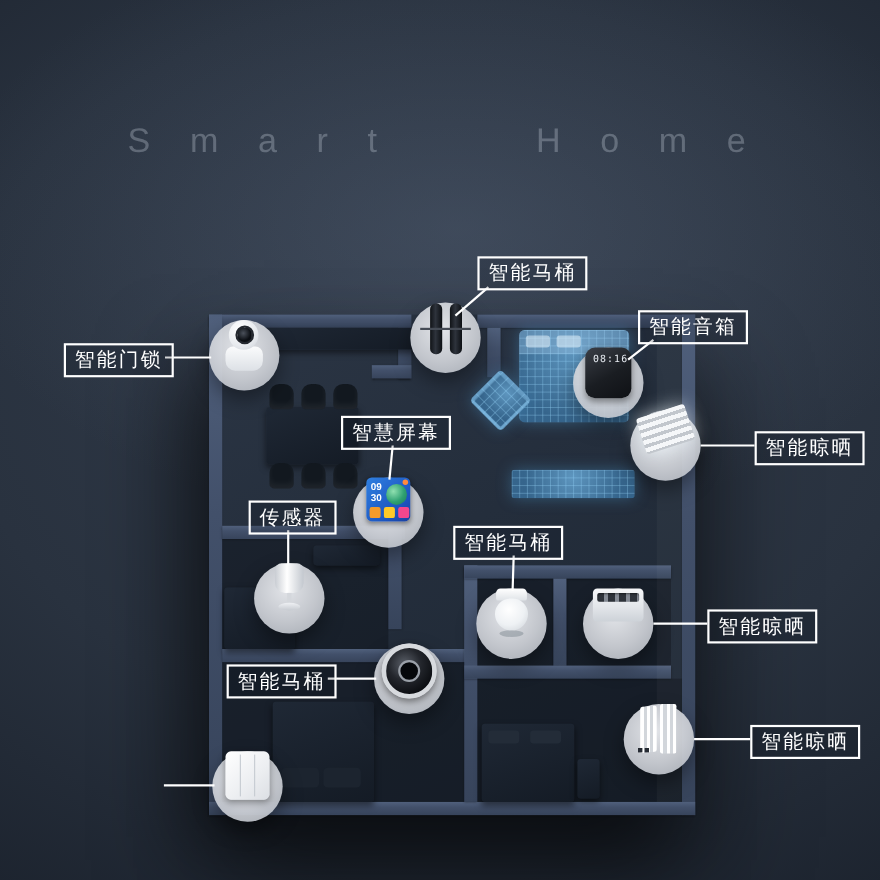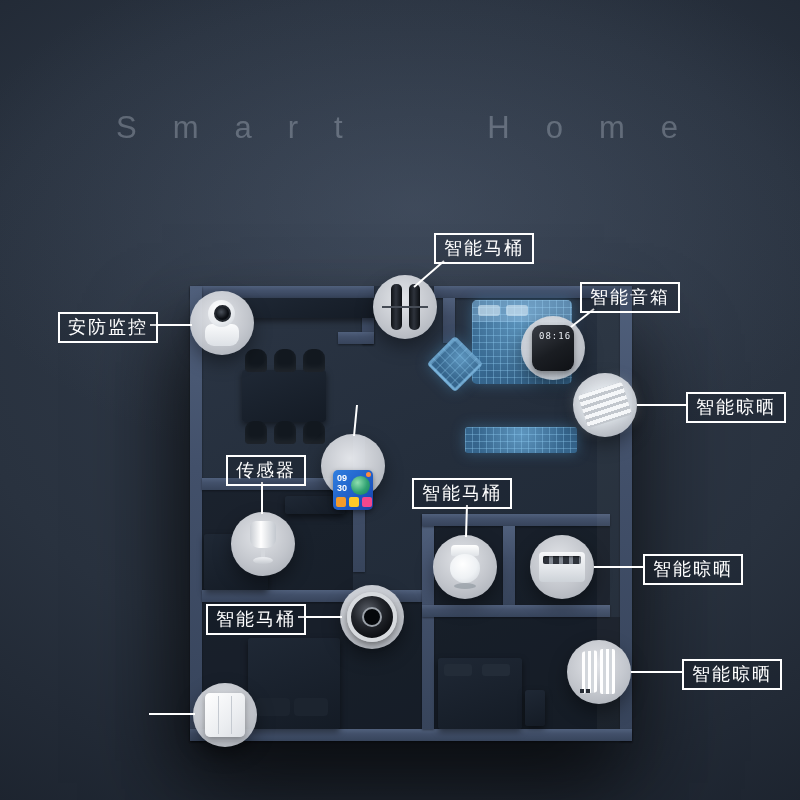--- a/index.html
+++ b/index.html
@@ -43,41 +43,41 @@
   .rug{transform:rotate(45deg);border:3px solid rgba(140,200,240,0.55);border-radius:4px;}
   .bed-head{position:absolute;background:rgba(190,225,250,0.25);border-radius:5px 5px 0 0;}
   .pillow{position:absolute;width:22px;height:11px;border-radius:3px;background:rgba(225,240,250,0.55);}
   .pillow-d{position:absolute;width:28px;height:12px;background:#232c38;border-radius:3px;}
   .cushion{position:absolute;width:34px;height:18px;background:#1c242f;border-radius:4px;}
   
   .dev{
     position:absolute;width:64px;height:64px;border-radius:50%;
     background:radial-gradient(circle at 45% 38%, rgba(232,234,238,0.97) 0%, rgba(205,208,214,0.94) 55%, rgba(178,183,191,0.90) 100%);
     box-shadow:0 8px 18px rgba(0,0,0,0.38);
-    display:flex;align-items:center;justify-content:center;z-index:3;
+    display:flex;align-items:flex-start;justify-content:center;z-index:3;
   }
   .ic{position:relative;}
   
   .ic-lock{width:46px;height:48px;display:flex;align-items:center;justify-content:center;gap:7px;}
   .ic-lock::before{content:"";position:absolute;left:0;top:23px;width:46px;height:2px;background:#454b55;}
   .lock-bar{width:11px;height:46px;border-radius:5px;background:linear-gradient(90deg,#101317,#2e333c 45%,#0c0f13);}
   
   .ic-cam{width:36px;height:46px;}
   .cam-body{position:absolute;left:1px;bottom:0;width:34px;height:22px;border-radius:7px 7px 9px 9px;background:linear-gradient(180deg,#fafbfc,#dde1e6);}
   .cam-head{position:absolute;left:4px;top:0;width:27px;height:27px;border-radius:50%;background:radial-gradient(circle at 38% 32%,#ffffff,#e7eaee 60%,#c9ced5);}
   .cam-lens{position:absolute;left:6px;top:5px;width:13px;height:13px;border-radius:50%;background:radial-gradient(circle at 40% 38%,#4a505a,#0b0e13 60%);border:2px solid #23272e;}
   
   .ic-spk{width:42px;height:46px;border-radius:9px;background:linear-gradient(150deg,#3a3e46 0%,#1a1d22 55%,#0f1115 100%);box-shadow:0 3px 6px rgba(0,0,0,0.4);}
   .spk-time{position:absolute;left:7px;top:6px;color:#e8ecf2;font-size:9px;letter-spacing:1px;font-family:"DejaVu Sans Mono",monospace;}
   
   .ic-dry{width:46px;height:34px;transform:rotate(-18deg);border-radius:3px;
     background:repeating-linear-gradient(180deg,#f5f7f9 0 4px,#c2c7cd 4px 7px);
     box-shadow:0 0 16px rgba(240,250,255,0.65);}
   
-  .ic-scr{width:40px;height:40px;border-radius:5px;overflow:hidden;background:linear-gradient(135deg,#2f7fe0 0%,#1c55c0 70%,#1a3f9e 100%);box-shadow:0 2px 5px rgba(0,0,0,0.4);margin-top:48px;}
+  .ic-scr{width:40px;height:40px;border-radius:5px;overflow:hidden;background:linear-gradient(135deg,#2f7fe0 0%,#1c55c0 70%,#1a3f9e 100%);box-shadow:0 2px 5px rgba(0,0,0,0.4);}
   .scr-time{position:absolute;left:4px;top:3px;color:#fff;font-size:9px;line-height:10px;font-weight:bold;}
   .scr-planet{position:absolute;right:3px;top:6px;width:19px;height:19px;border-radius:50%;background:radial-gradient(circle at 35% 35%,#8fe0b0,#2fa172 55%,#1b7a55);}
   .scr-sat{position:absolute;right:2px;top:2px;width:5px;height:5px;border-radius:50%;background:#ff8a3c;}
   .scr-apps{position:absolute;left:3px;bottom:3px;display:flex;gap:3px;}
   .scr-app{width:10px;height:10px;border-radius:2px;}
   
   .ic-sen{width:30px;height:46px;}
   .sen-body{position:absolute;left:2px;top:0;width:26px;height:27px;border-radius:6px 6px 9px 9px;background:linear-gradient(90deg,#c9cdd3,#ffffff 42%,#c3c8cf);}
   .sen-stem{position:absolute;left:13px;top:27px;width:4px;height:9px;background:#d4d7dc;}
   .sen-base{position:absolute;left:5px;top:36px;width:20px;height:7px;border-radius:50%;background:linear-gradient(180deg,#eef0f3,#c6cad0);}
@@ -254,22 +254,23 @@
     <line x1="357" y1="405" x2="354" y2="436" stroke="#ffffff" stroke-width="2"></line>
     <line x1="262" y1="482" x2="262" y2="514" stroke="#ffffff" stroke-width="2"></line>
     <line x1="467" y1="505" x2="466" y2="537" stroke="#ffffff" stroke-width="2"></line>
     <line x1="594" y1="567" x2="643" y2="567" stroke="#ffffff" stroke-width="2"></line>
     <line x1="298" y1="617" x2="342" y2="617" stroke="#ffffff" stroke-width="2"></line>
     <line x1="631" y1="672" x2="682" y2="672" stroke="#ffffff" stroke-width="2"></line>
     <line x1="149" y1="714" x2="195" y2="714" stroke="#ffffff" stroke-width="2"></line>
   </svg>
 
   <div class="lbl" style="left:434px;top:233px">智能马桶</div>
-  <div class="lbl" style="left:58px;top:312px">安防监控</div>
+  <div class="lbl" style="left:58px;top:312px">智能门锁</div>
   <div class="lbl" style="left:686px;top:392px">智能晾晒</div>
   <div class="lbl" style="left:580px;top:282px">智能音箱</div>
+  <div class="lbl" style="left:310px;top:378px">智慧屏幕</div>
   <div class="lbl" style="left:226px;top:455px">传感器</div>
   <div class="lbl" style="left:412px;top:478px">智能马桶</div>
   <div class="lbl" style="left:643px;top:554px">智能晾晒</div>
   <div class="lbl" style="left:206px;top:604px">智能马桶</div>
   <div class="lbl" style="left:682px;top:659px">智能晾晒</div>
 
 </div>
 
 </body></html>

